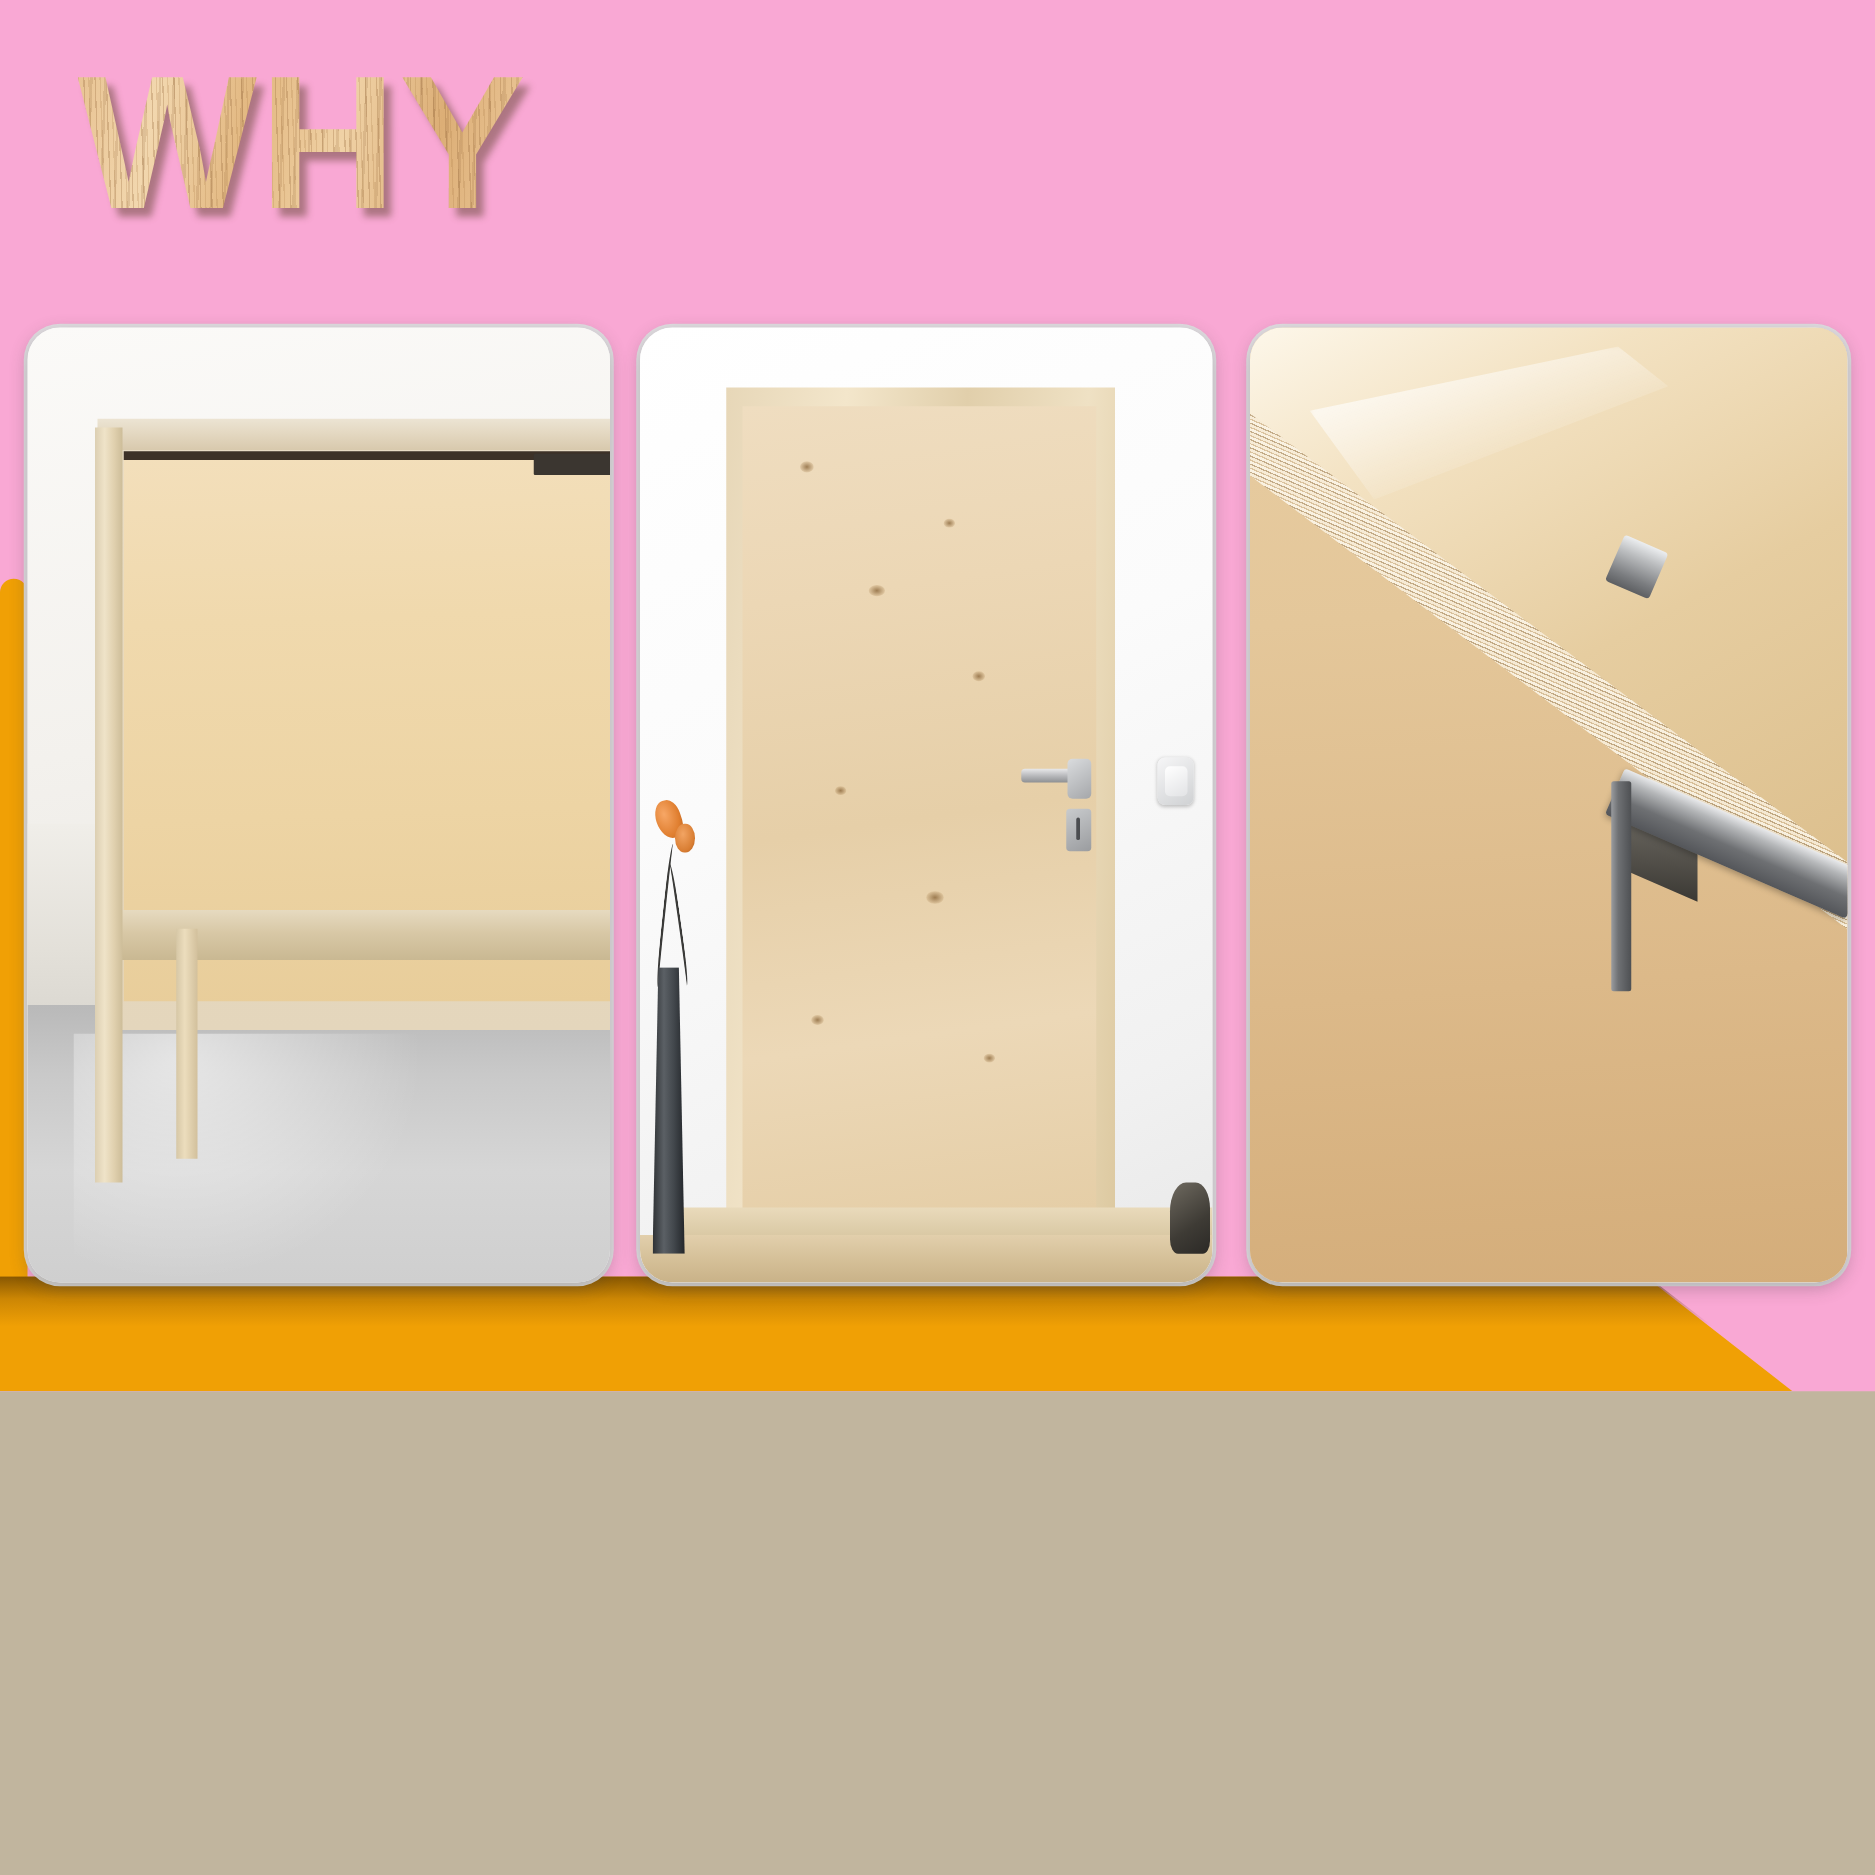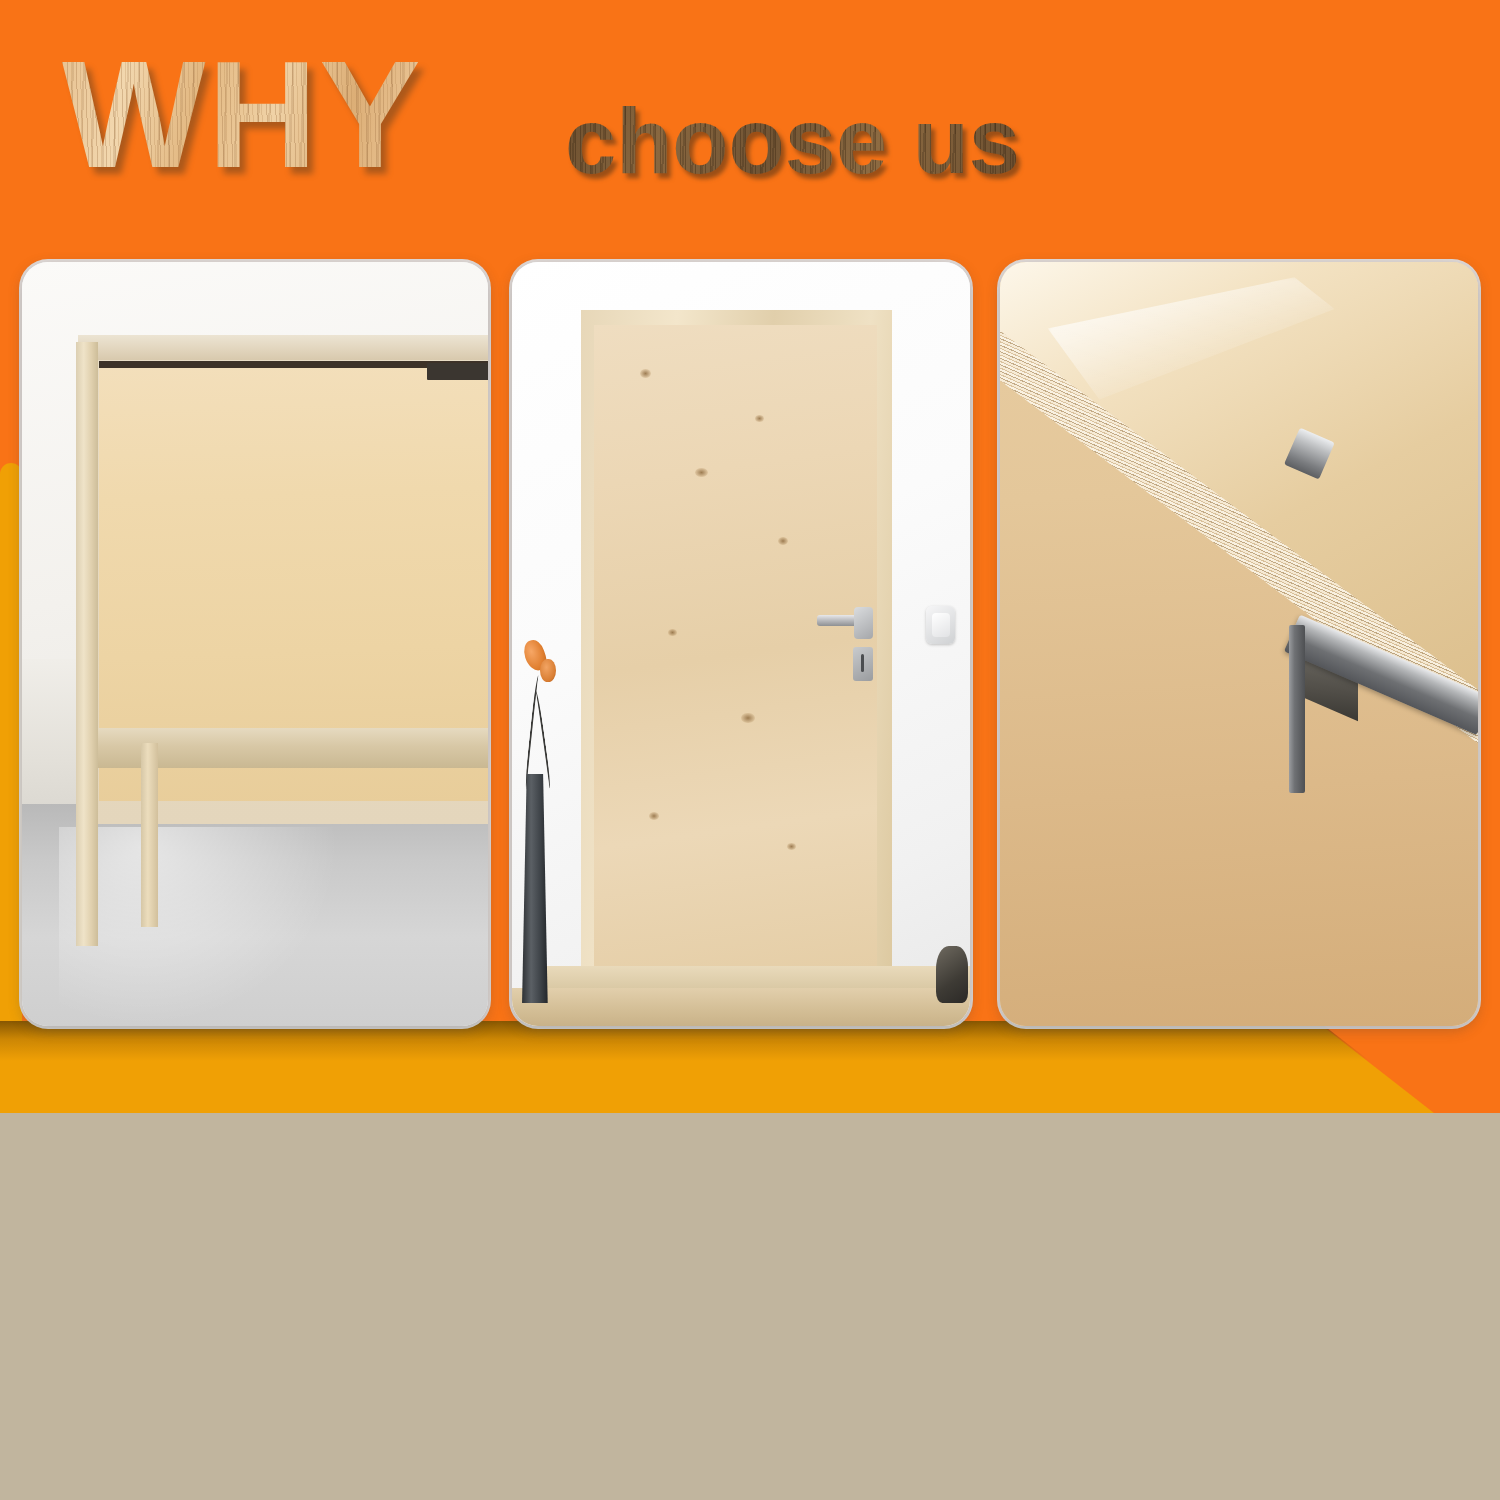--- a/index.html
+++ b/index.html
@@ -2,21 +2,21 @@
 <html><head>
 <meta charset="utf-8">
 <style>
   * { box-sizing: border-box; margin: 0; padding: 0; }
   html, body {
     width: 1500px; height: 1500px;
     background: #ffffff;
     font-family: "Liberation Sans", sans-serif;
     overflow: hidden;
   }
-  .page { position: relative; width: 1500px; height: 1500px; background:#f97316; overflow:hidden; }
+  .page { position: relative; width: 1500px; height: 1500px; background:#f9a8d4; overflow:hidden; }
 
   
   .header { position:absolute; left:0; top:0; width:1500px; height:250px; }
   .title-why {
     position:absolute; left:62px; top:38px;
     font-size:152px; font-weight:bold; letter-spacing:2px;
     line-height:1;
     font-family:"Liberation Sans", sans-serif;
     background-image:
       repeating-linear-gradient(88deg,
@@ -214,21 +214,20 @@
     background:#C1B59E;
   }
 </style>
 </head>
 <body>
 
 <div class="page">
 
   <div class="header">
     <div class="title-why">WHY</div>
-    <div class="title-choose">choose us</div>
   </div>
 
   <div class="orange-vert"></div>
   <div class="orange-bar"></div>
   <div class="orange-bar-shade"></div>
 
   <div class="panels">
 
     <div class="panel p1">
       <div class="ph">

